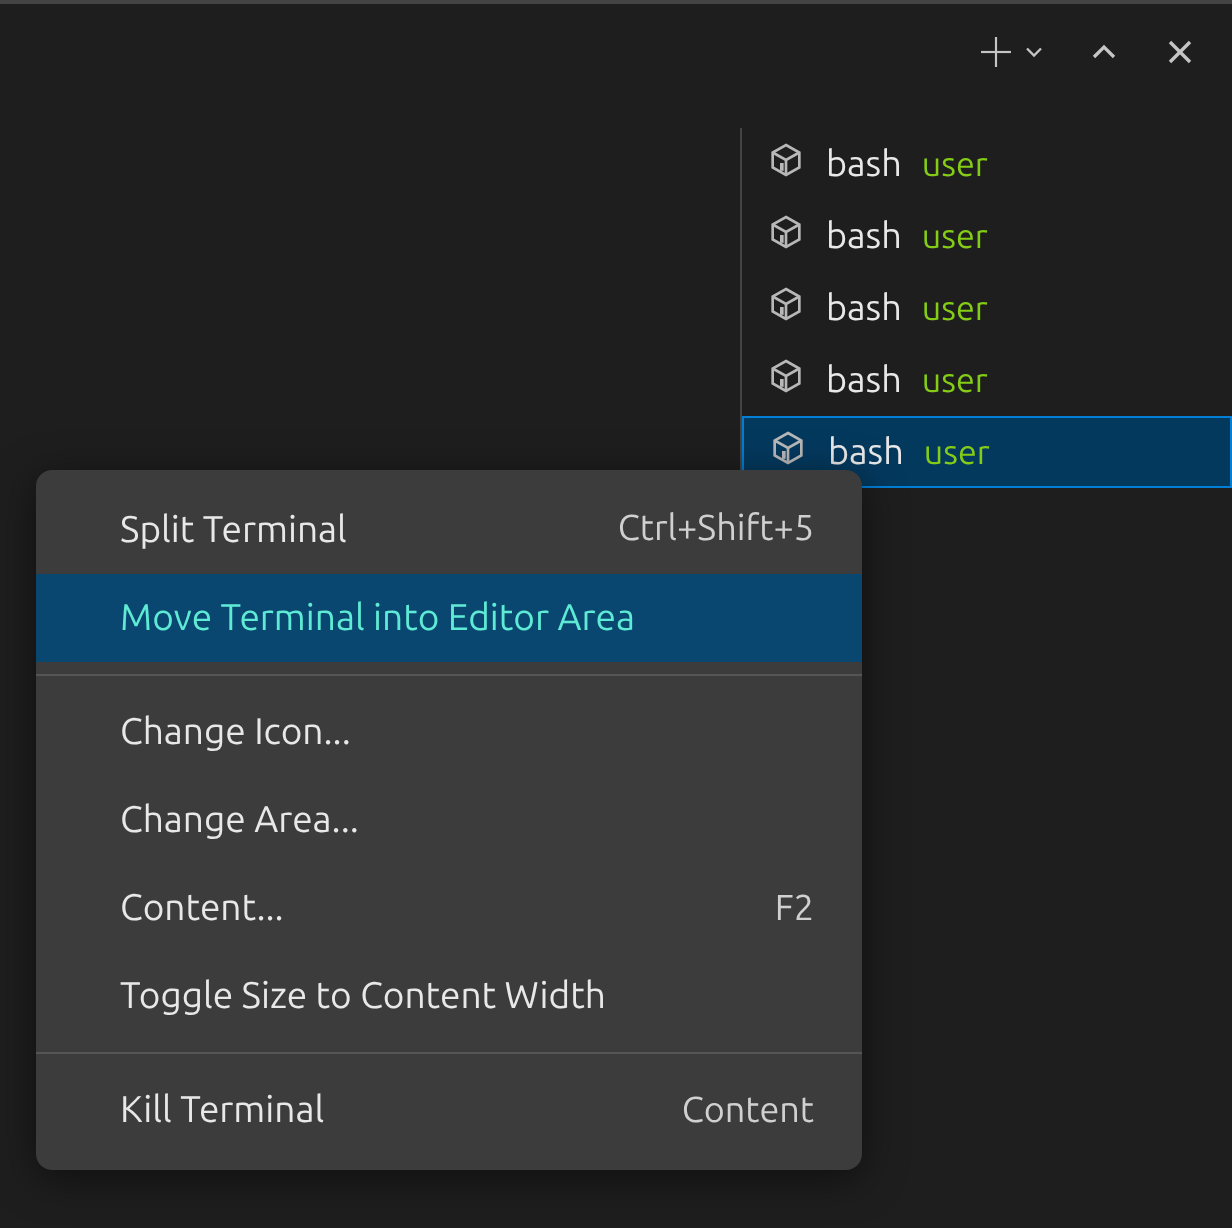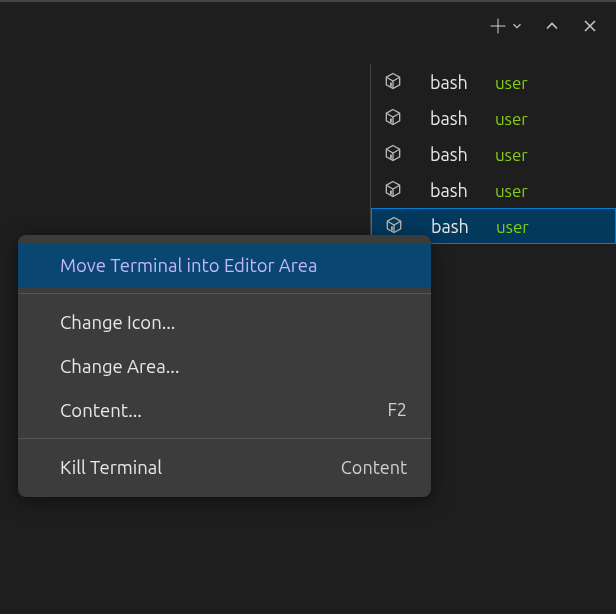--- a/index.html
+++ b/index.html
@@ -52,21 +52,21 @@
       top: 62px;
       left: 370px;
       right: 0;
       border-left: 1px solid #444;
     }
     
     .terminal-item {
       display: flex;
       align-items: center;
       padding: 6px 12px;
-      gap: 27px;
+      gap: 10px;
       cursor: pointer;
       height: 36px;
     }
     
     .terminal-item.selected {
       background: #04395e;
       border: 1px solid #007fd4;
     }
     
     .terminal-icon {
@@ -101,21 +101,21 @@
       align-items: center;
       padding: 10px 24px 10px 42px;
       font-size: 18.5px;
       color: #e8e8e8;
       cursor: pointer;
       line-height: 1.3;
     }
     
     .menu-item.highlighted {
       background: #094771;
-      color: #c4b5fd;
+      color: #5eead4;
     }
     
     .menu-shortcut {
       color: #d0d0d0;
       font-size: 18px;
     }
     
     .menu-separator {
       height: 1px;
       background: #555;
@@ -204,35 +204,43 @@
     <path d="M4 7.5 L12 12 L20 7.5"></path>
     <path d="M12 12 L12 21"></path>
     <path d="M9.5 13.8 L9.5 18.5" stroke-width="2.2"></path>
   </svg></span>
     <span class="terminal-name">bash</span>
     <span class="terminal-user">user</span>
   </div>
   </div>
 
 <div class="context-menu">
+<div class="menu-item">
+      <span>Split Terminal</span>
+      <span class="menu-shortcut">Ctrl+Shift+5</span>
+    </div>
     <div class="menu-item highlighted">
       <span>Move Terminal into Editor Area</span>
       <span class="menu-shortcut"></span>
     </div>
     <div class="menu-separator"></div>
     <div class="menu-item">
       <span>Change Icon...</span>
       <span class="menu-shortcut"></span>
     </div>
     <div class="menu-item">
       <span>Change Area...</span>
       <span class="menu-shortcut"></span>
     </div>
     <div class="menu-item">
       <span>Content...</span>
       <span class="menu-shortcut">F2</span>
     </div>
+    <div class="menu-item">
+      <span>Toggle Size to Content Width</span>
+      <span class="menu-shortcut"></span>
+    </div>
     <div class="menu-separator"></div>
     <div class="menu-item">
       <span>Kill Terminal</span>
       <span class="menu-shortcut">Content</span>
     </div>
   </div>
 
 </body></html>

